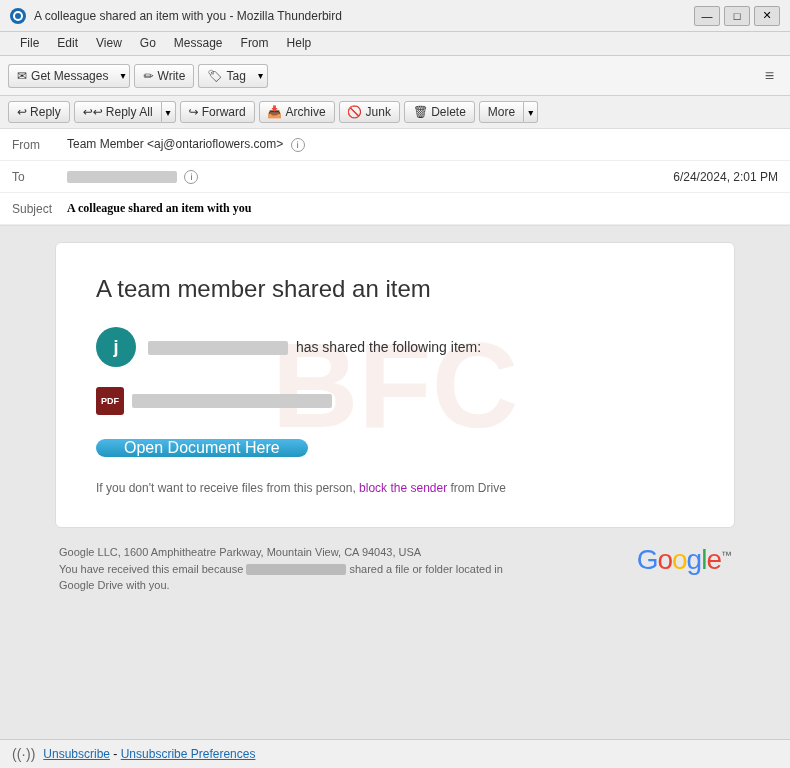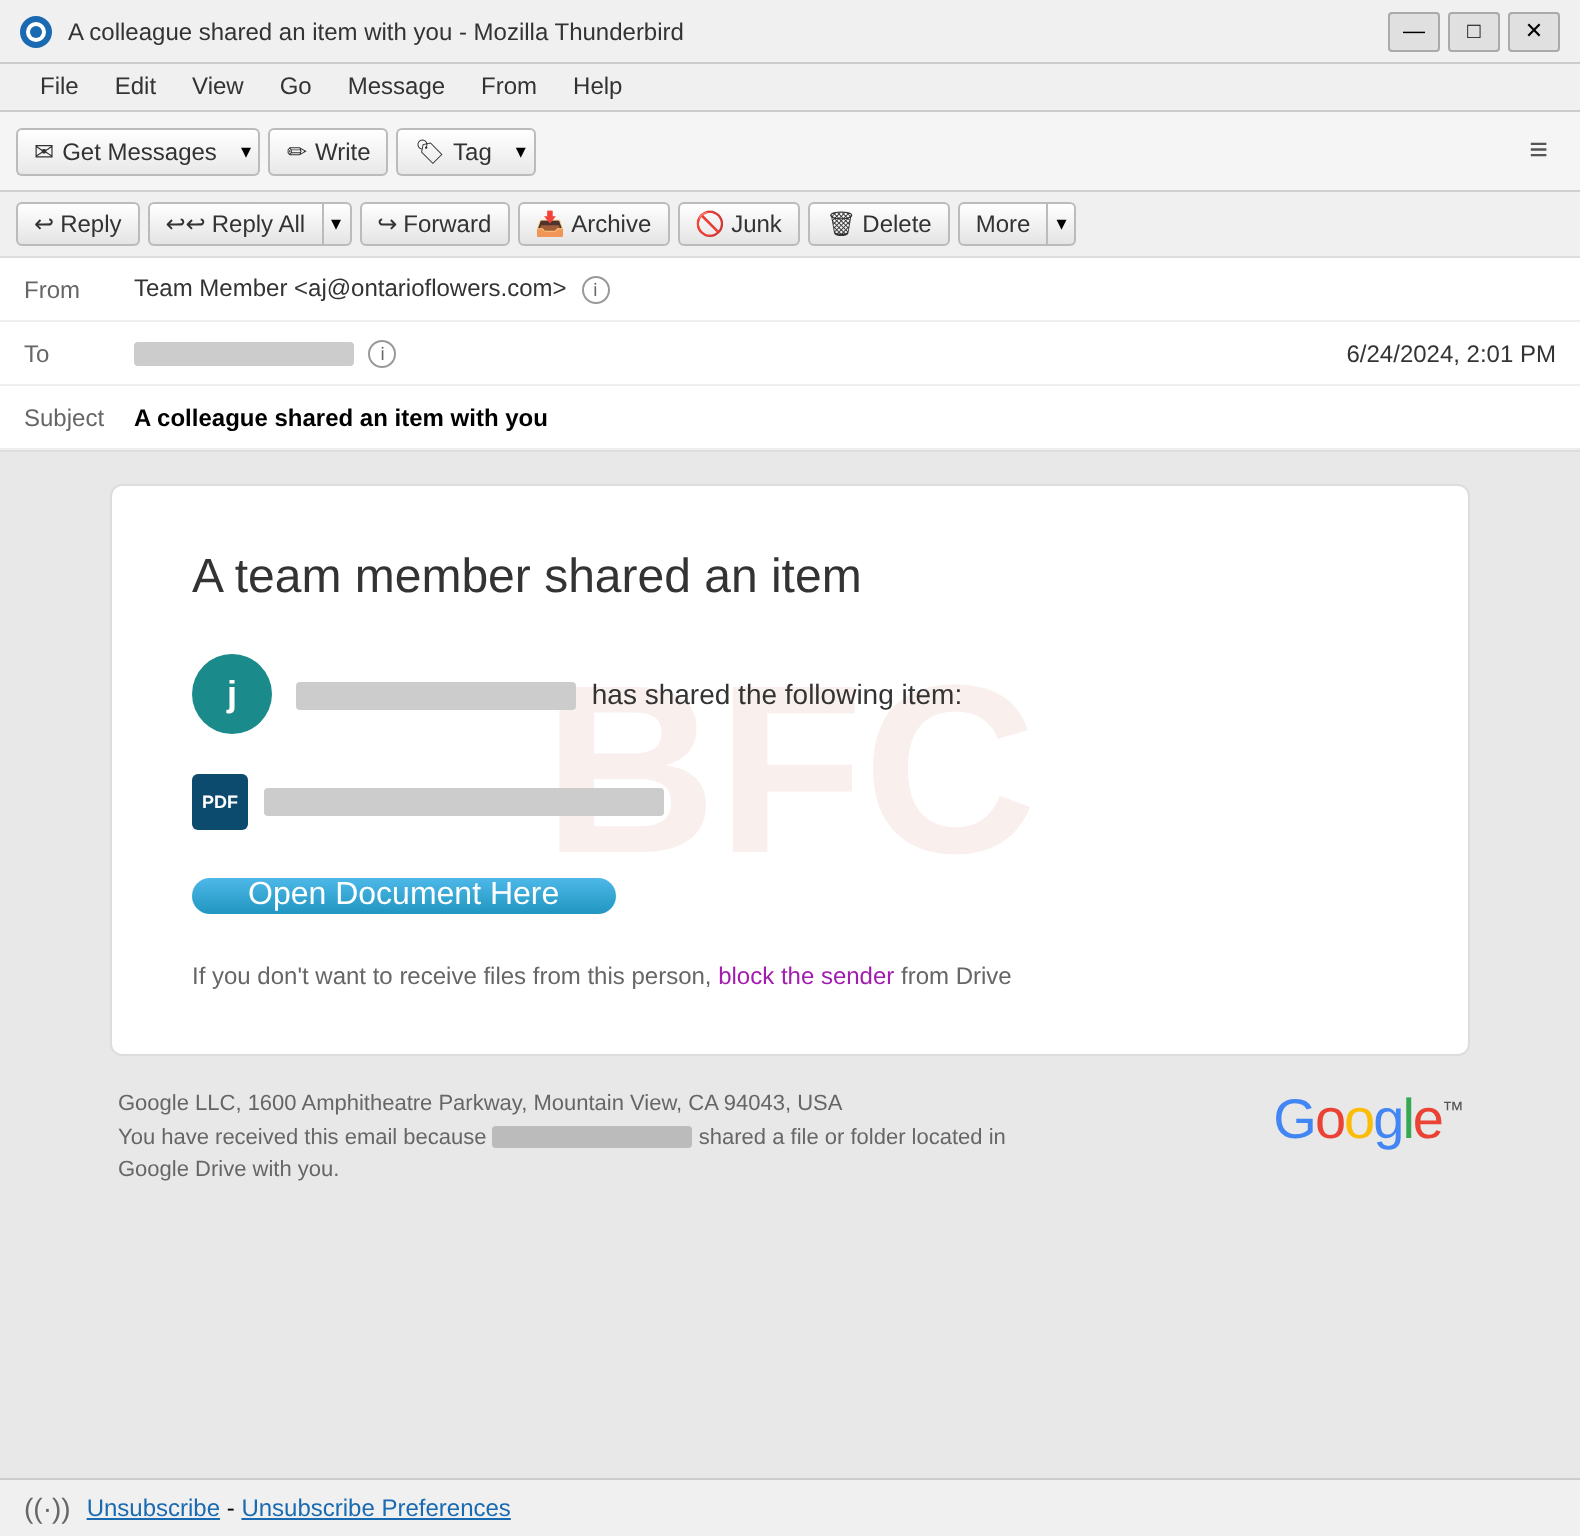--- a/index.html
+++ b/index.html
@@ -180,20 +180,21 @@
     }
     .header-date {
       font-size: 12px;
       color: #333;
       margin-left: auto;
     }
     .subject-value {
       font-size: 12px;
       font-weight: bold;
       color: #000;
+      font-family: Liberation Serif, serif;
     }
     .contact-icon {
       display: inline-flex;
       align-items: center;
       justify-content: center;
       width: 14px;
       height: 14px;
       border: 1px solid #999;
       border-radius: 50%;
       font-size: 9px;
@@ -286,21 +287,21 @@
     }
     .file-row {
       display: flex;
       align-items: center;
       gap: 8px;
       margin-bottom: 24px;
     }
     .pdf-icon {
       width: 28px;
       height: 28px;
-      background: #0c4a6e;
+      background: #7f1d1d;
       border-radius: 3px;
       display: flex;
       align-items: center;
       justify-content: center;
       color: white;
       font-size: 9px;
       font-weight: bold;
       flex-shrink: 0;
     }
     .file-name-blurred {

